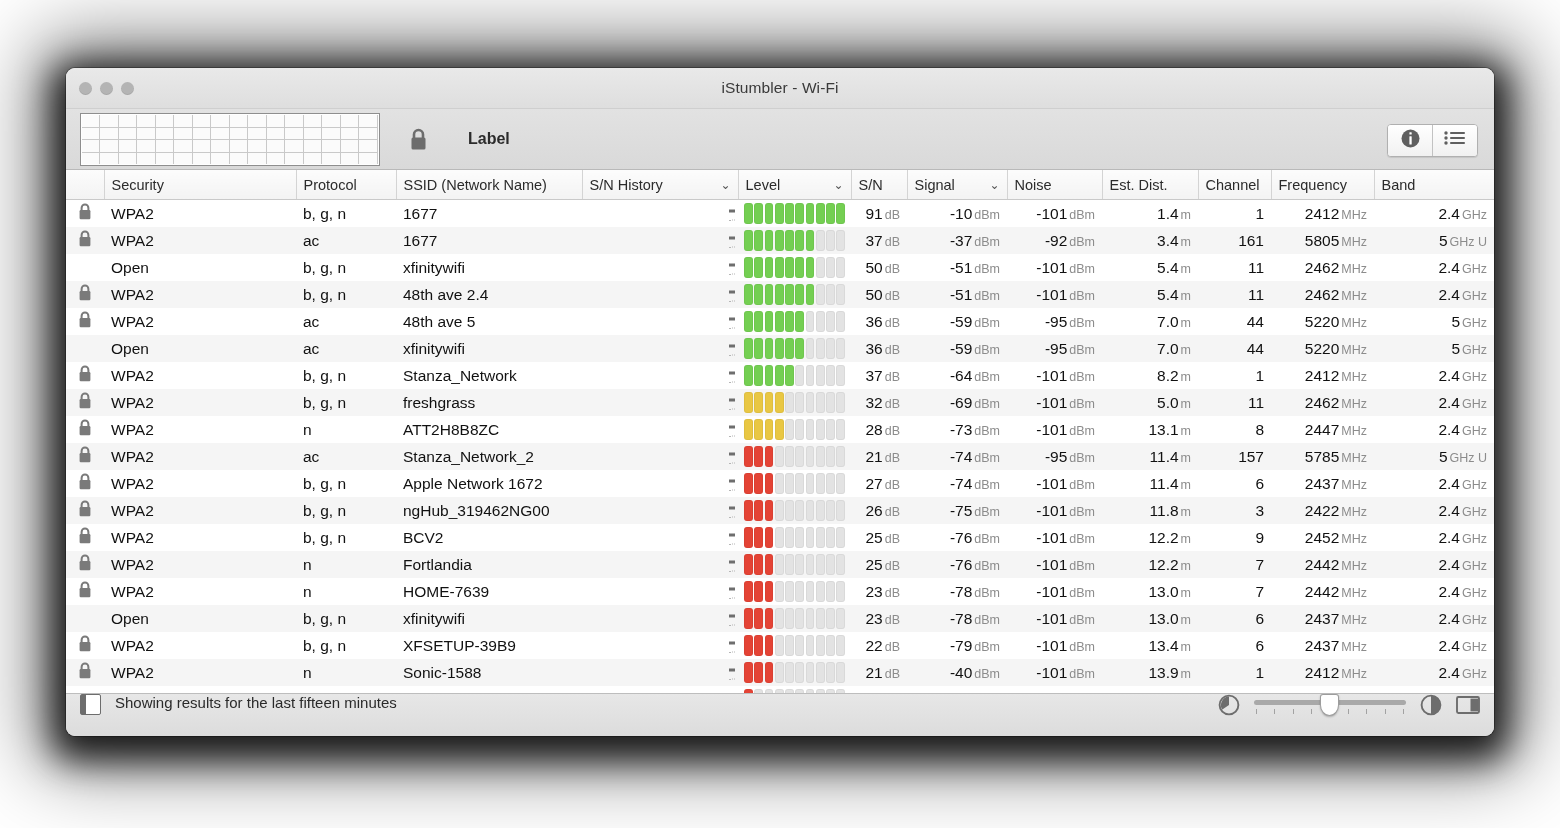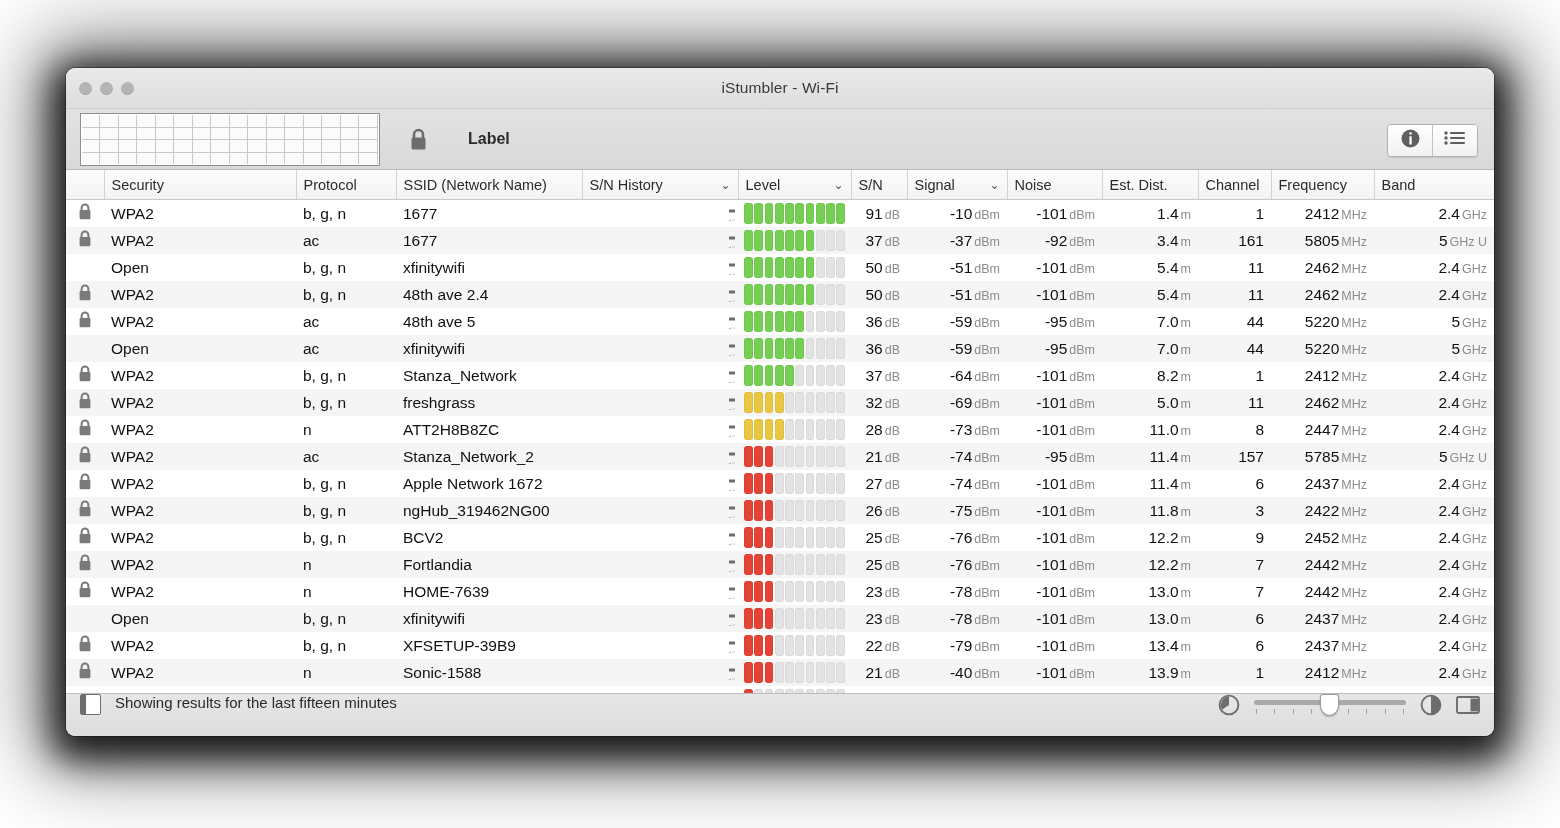--- a/index.html
+++ b/index.html
@@ -695,21 +695,21 @@
                   <span class="seg"></span>
                   <span class="seg"></span>
                   <span class="seg"></span>
                   <span class="seg"></span>
                   <span class="seg"></span>
                 </div>
               </td>
               <td class="num"><span>28</span><span class="unit">dB</span></td>
               <td class="num"><span>-73</span><span class="unit">dBm</span></td>
               <td class="num"><span>-101</span><span class="unit">dBm</span></td>
-              <td class="num"><span>11.0</span><span class="unit">m</span></td>
+              <td class="num"><span>13.1</span><span class="unit">m</span></td>
               <td class="num"><span>8</span></td>
               <td class="num"><span>2447</span><span class="unit">MHz</span></td>
               <td class="num"><span>2.4</span><span class="unit">GHz</span></td>
             </tr>
             <tr class="even">
               <td class="lockcell"><svg width="14" height="17" viewBox="0 0 14 17" aria-hidden="true">
                   <path d="M3.6 7.4 V4.9 a3.4 3.4 0 0 1 6.8 0 V7.4" fill="none" stroke="#7a7a7a" stroke-width="2"></path>
                   <rect x="1.6" y="7" width="10.8" height="9.2" rx="1.2" fill="#7a7a7a"></rect>
                 </svg></td>
               <td>WPA2</td>

